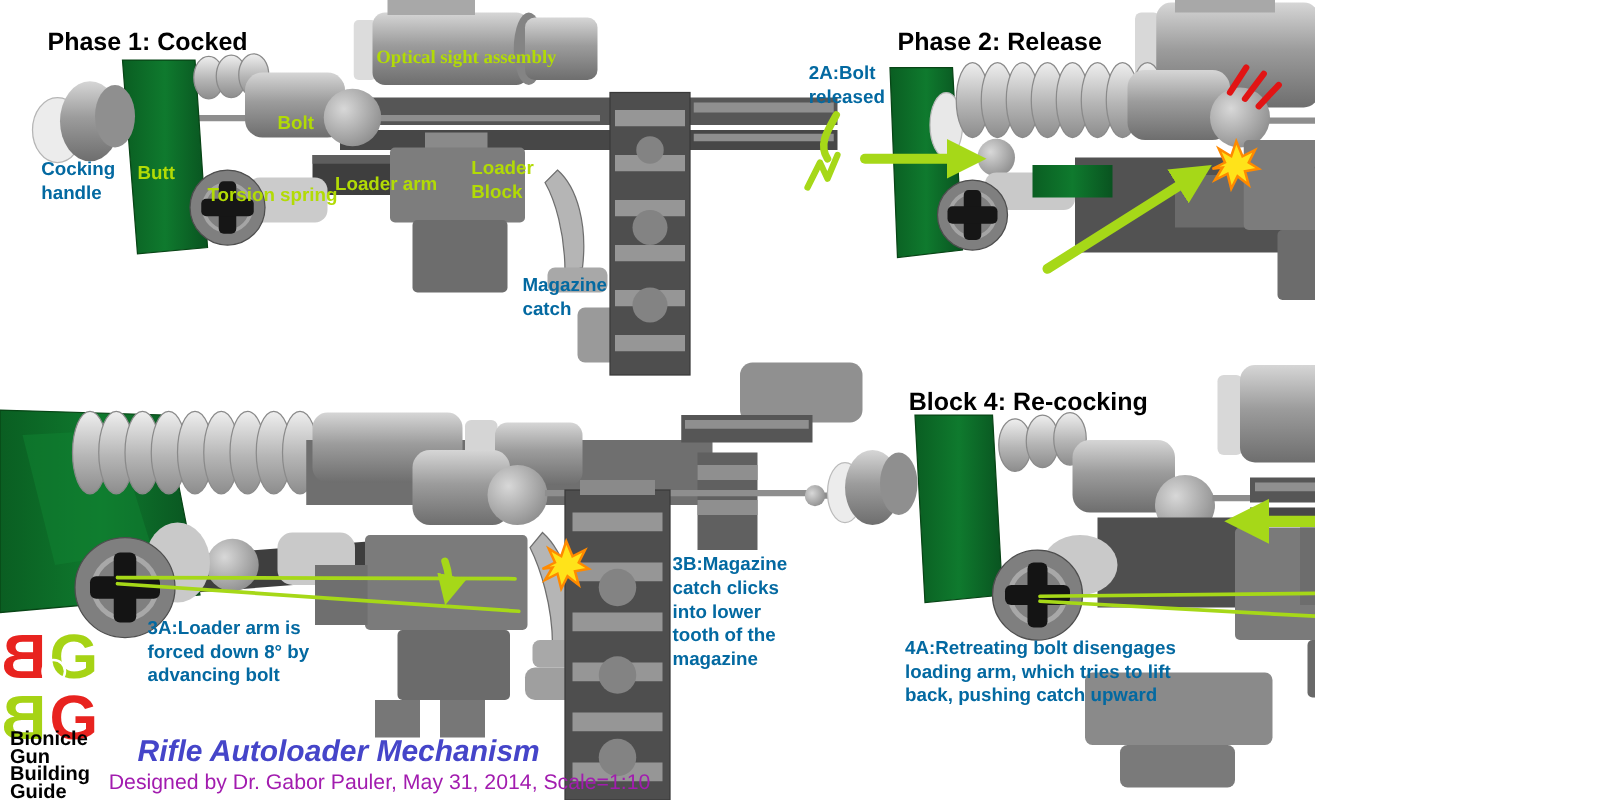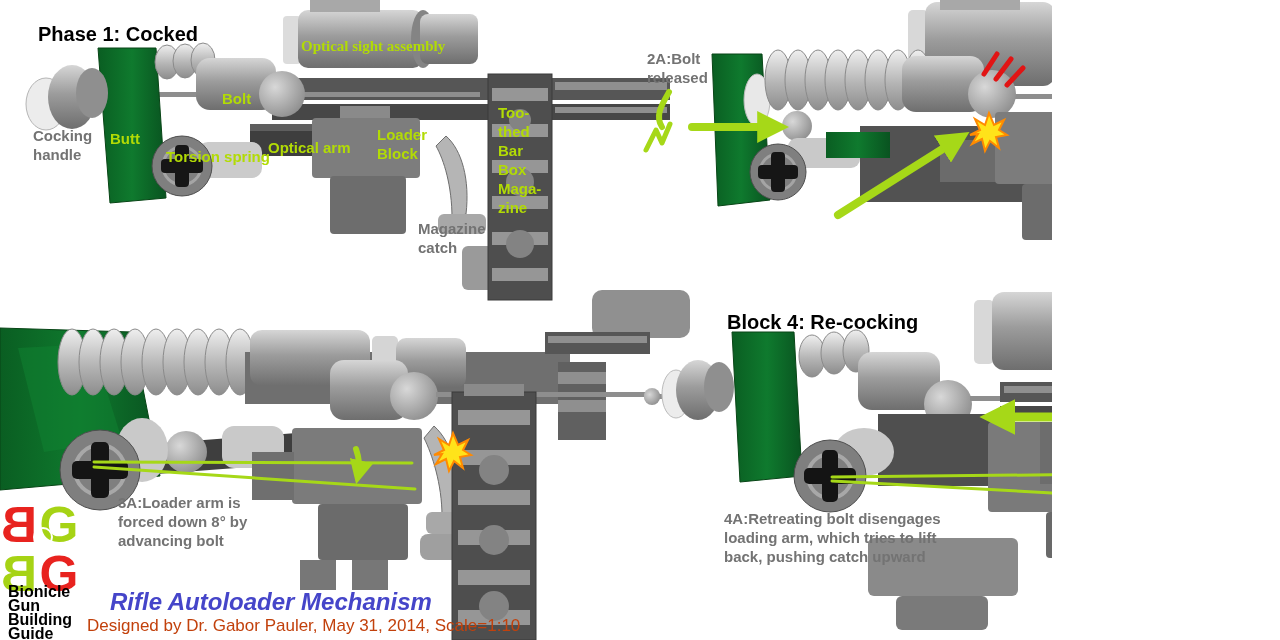--- a/index.html
+++ b/index.html
@@ -1,20 +1,20 @@
 <!DOCTYPE html>
 <html><head>
 <meta charset="utf-8">
 <style>
   html,body{margin:0;padding:0;background:#fff;}
   .canvas{position:relative;width:1052px;height:640px;background:#ffffff;overflow:hidden;
           font-family:"Liberation Sans",sans-serif;}
   .canvas svg{position:absolute;left:0;top:0;}
   .t{position:absolute;font:bold 15px/19px "Liberation Sans",sans-serif;white-space:pre-line;}
-  .green{color:#737373;}
+  .green{color:#0369a1;}
   .yg{color:#b2db05;}
   .ptitle{position:absolute;font:bold 20px/24px "Liberation Sans",sans-serif;color:#000;white-space:pre;}
   
   #t-p1-title{left:38px;top:22px;}
   #t-p1-optical{left:301px;top:37px;font-family:Liberation Serif, serif;}
   #t-p1-bolt{left:222px;top:89px;}
   #t-p1-cocking{left:33px;top:126px;}
   #t-p1-butt{left:110px;top:129px;}
   #t-p1-torsion{left:166px;top:147px;}
   #t-p1-loaderarm{left:268px;top:138px;}
@@ -40,21 +40,21 @@
   .logo-ch{display:inline-block;width:37px;text-align:center;}
   .mirror{transform:scaleX(-1);}
   .lred{color:#e8231f;}
   .lgreen{color:#a6d315;}
   #logo-sight{position:absolute;left:33px;top:527px;width:16px;height:16px;border:2px solid #fff;
               border-radius:50%;}
   #logo-caption{position:absolute;left:8px;top:585px;font:bold 16px/14px "Liberation Sans",sans-serif;
                 color:#000;white-space:pre-line;}
   #main-title{position:absolute;left:110px;top:589px;font:bold italic 24px/26px "Liberation Sans",sans-serif;
               color:#4545c9;white-space:pre;}
-  #credit{position:absolute;left:87px;top:616px;font:17px/20px "Liberation Sans",sans-serif;color:#c2410c;white-space:pre;}
+  #credit{position:absolute;left:87px;top:616px;font:17px/20px "Liberation Sans",sans-serif;color:#a21caf;white-space:pre;}
 </style>
 </head>
 <body>
 
 <div class="canvas">
 
 <svg width="1280" height="640" viewBox="0 0 1280 640">
   <defs>
     <linearGradient id="cyl" x1="0" y1="0" x2="0" y2="1">
       <stop offset="0" stop-color="#d6d6d6"></stop>
@@ -305,46 +305,46 @@
     <line x1="1058" y1="417" x2="992" y2="417" stroke-width="9" marker-end="url(#ah)"></line>
     <line x1="832" y1="477" x2="1128" y2="474" stroke-width="3"></line>
     <line x1="832" y1="481" x2="1126" y2="497" stroke-width="3"></line>
     <path d="M1090,517 Q1106,503 1100,484" stroke-width="6" marker-end="url(#ah)"></path>
     <line x1="1078" y1="570" x2="1194" y2="408" stroke-width="3"></line>
     <line x1="1220" y1="638" x2="1227" y2="604" stroke-width="9" marker-end="url(#ah)"></line>
   </g>
 </svg>
 
   <div class="ptitle" id="t-p1-title">Phase 1: Cocked</div>
+  <div class="ptitle" id="t-p2-title">Phase 2: Release</div>
   <div class="ptitle" id="t-p4-title">Block 4: Re-cocking</div>
 
   <div class="t yg" id="t-p1-optical">Optical sight assembly</div>
   <div class="t yg" id="t-p1-bolt">Bolt</div>
   <div class="t green" id="t-p1-cocking">Cocking
 handle</div>
   <div class="t yg" id="t-p1-butt">Butt</div>
   <div class="t yg" id="t-p1-torsion">Torsion spring</div>
-  <div class="t yg" id="t-p1-loaderarm">Optical arm</div>
+  <div class="t yg" id="t-p1-loaderarm">Loader arm</div>
   <div class="t yg" id="t-p1-loaderblock">Loader
 Block</div>
-  <div class="t yg" id="t-p1-magbar">Too-
-thed
-Bar
-Box
-Maga-
-zine</div>
   <div class="t green" id="t-p1-magcatch">Magazine
 catch</div>
 
   <div class="t green" id="t-p2-a">2A:Bolt
 released</div>
 
   <div class="t green" id="t-p3-a">3A:Loader arm is
 forced down 8° by
 advancing bolt</div>
+  <div class="t green" id="t-p3-b">3B:Magazine
+catch clicks
+into lower
+tooth of the
+magazine</div>
 
   <div class="t green" id="t-p4-a">4A:Retreating bolt disengages
 loading arm, which tries to lift
 back, pushing catch upward</div>
 
   <div id="logo">
     <div class="logo-row">
       <span class="logo-ch mirror lred">B</span><span class="logo-ch lgreen">G</span>
     </div>
     <div class="logo-row">

